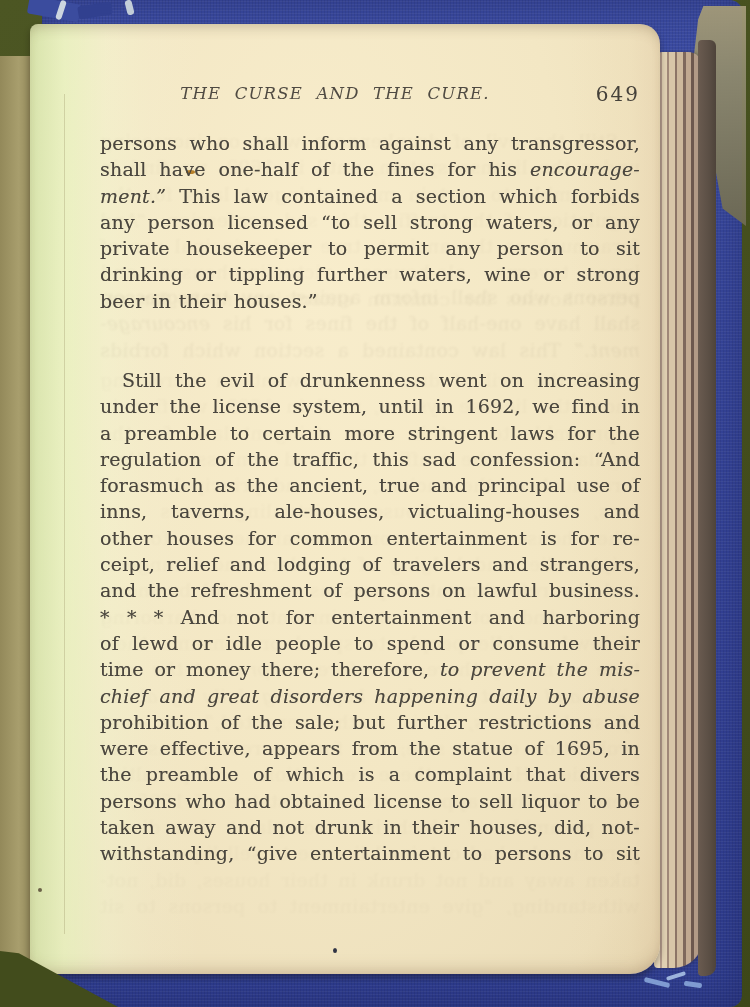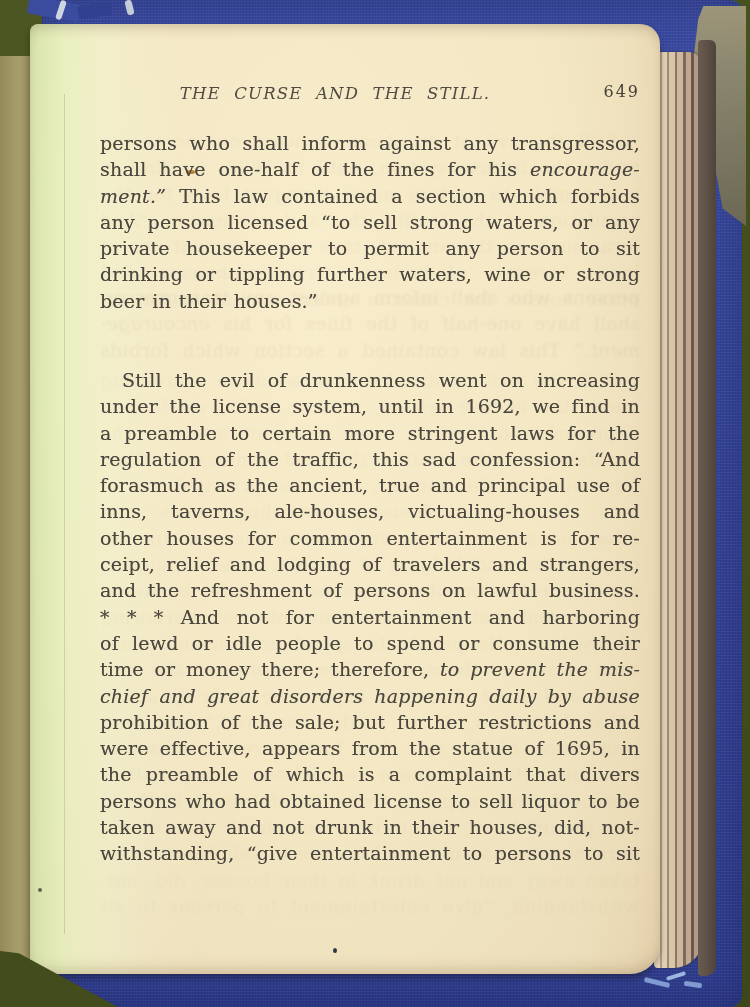--- a/index.html
+++ b/index.html
@@ -58,21 +58,21 @@
   .crease{position:absolute;left:34px;top:70px;width:1px;height:840px;background:rgba(140,130,85,.28);}
   .fleck{position:absolute;border-radius:50%;}
   .fleck.f1{left:156px;top:146px;width:9px;height:4px;background:#b8802a;}
   .fleck.f2{left:333px;top:948px;width:4px;height:5px;background:#2f3344;}
   .fleck.f3{left:8px;top:864px;width:4px;height:4px;background:#6a6147;position:absolute;}
   
   .text-col{position:absolute;left:70px;top:60px;width:540px;height:860px;color:var(--ink,#4a463e);}
   .headrow{position:absolute;left:0;top:0;width:100%;height:24px;}
   .running-head{position:absolute;left:0;right:70px;text-align:center;
     font-style:italic;font-size:16.5px;letter-spacing:1.2px;word-spacing:7px;color:#4f4a42;}
-  .page-num{position:absolute;right:0;top:-2px;font-size:16px;letter-spacing:2px;color:#45413a;}
+  .page-num{position:absolute;right:0;top:-2px;font-size:20px;letter-spacing:2px;color:#45413a;}
   .para{position:absolute;left:0;width:540px;}
   .p1{top:46px;}
   .sec-heading{position:absolute;top:248px;left:0;right:64px;text-align:center;
     font-size:16px;letter-spacing:2.2px;word-spacing:5px;color:#4c473f;}
   .p2{top:283px;}
   .line{height:26.3px;line-height:26.3px;font-size:19px;letter-spacing:.2px;word-spacing:1.5px;
     text-align:justify;text-align-last:justify;white-space:normal;
     text-shadow:0 0 .6px rgba(74,70,62,.45);}
   .line .it{font-style:italic;}
   .line.short{text-align-last:left;}
@@ -100,21 +100,21 @@
   <div class="stack"></div>
   <div class="board"></div>
 
   <div class="page">
     <div class="crease"></div>
     <div class="fleck f1"></div>
     <div class="fleck f3"></div>
 
     <div class="text-col">
       <div class="headrow">
-        <div class="running-head">THE CURSE AND THE STILL.</div>
+        <div class="running-head">THE CURSE AND THE CURE.</div>
         <div class="page-num">649</div>
       </div>
 
       <div class="ghost g1">
           <div class="line indent"><span>Still the evil of drunkenness went on increasing</span></div>
           <div class="line"><span>under the license system, until in 1692, we find in</span></div>
           <div class="line"><span>a preamble to certain more stringent laws for the</span></div>
           <div class="line"><span>regulation of the traffic, this sad confession: “And</span></div>
           <div class="line"><span>forasmuch as the ancient, true and principal use of</span></div>
           <div class="line"><span>inns, taverns, ale-houses, victualing-houses and</span></div>

